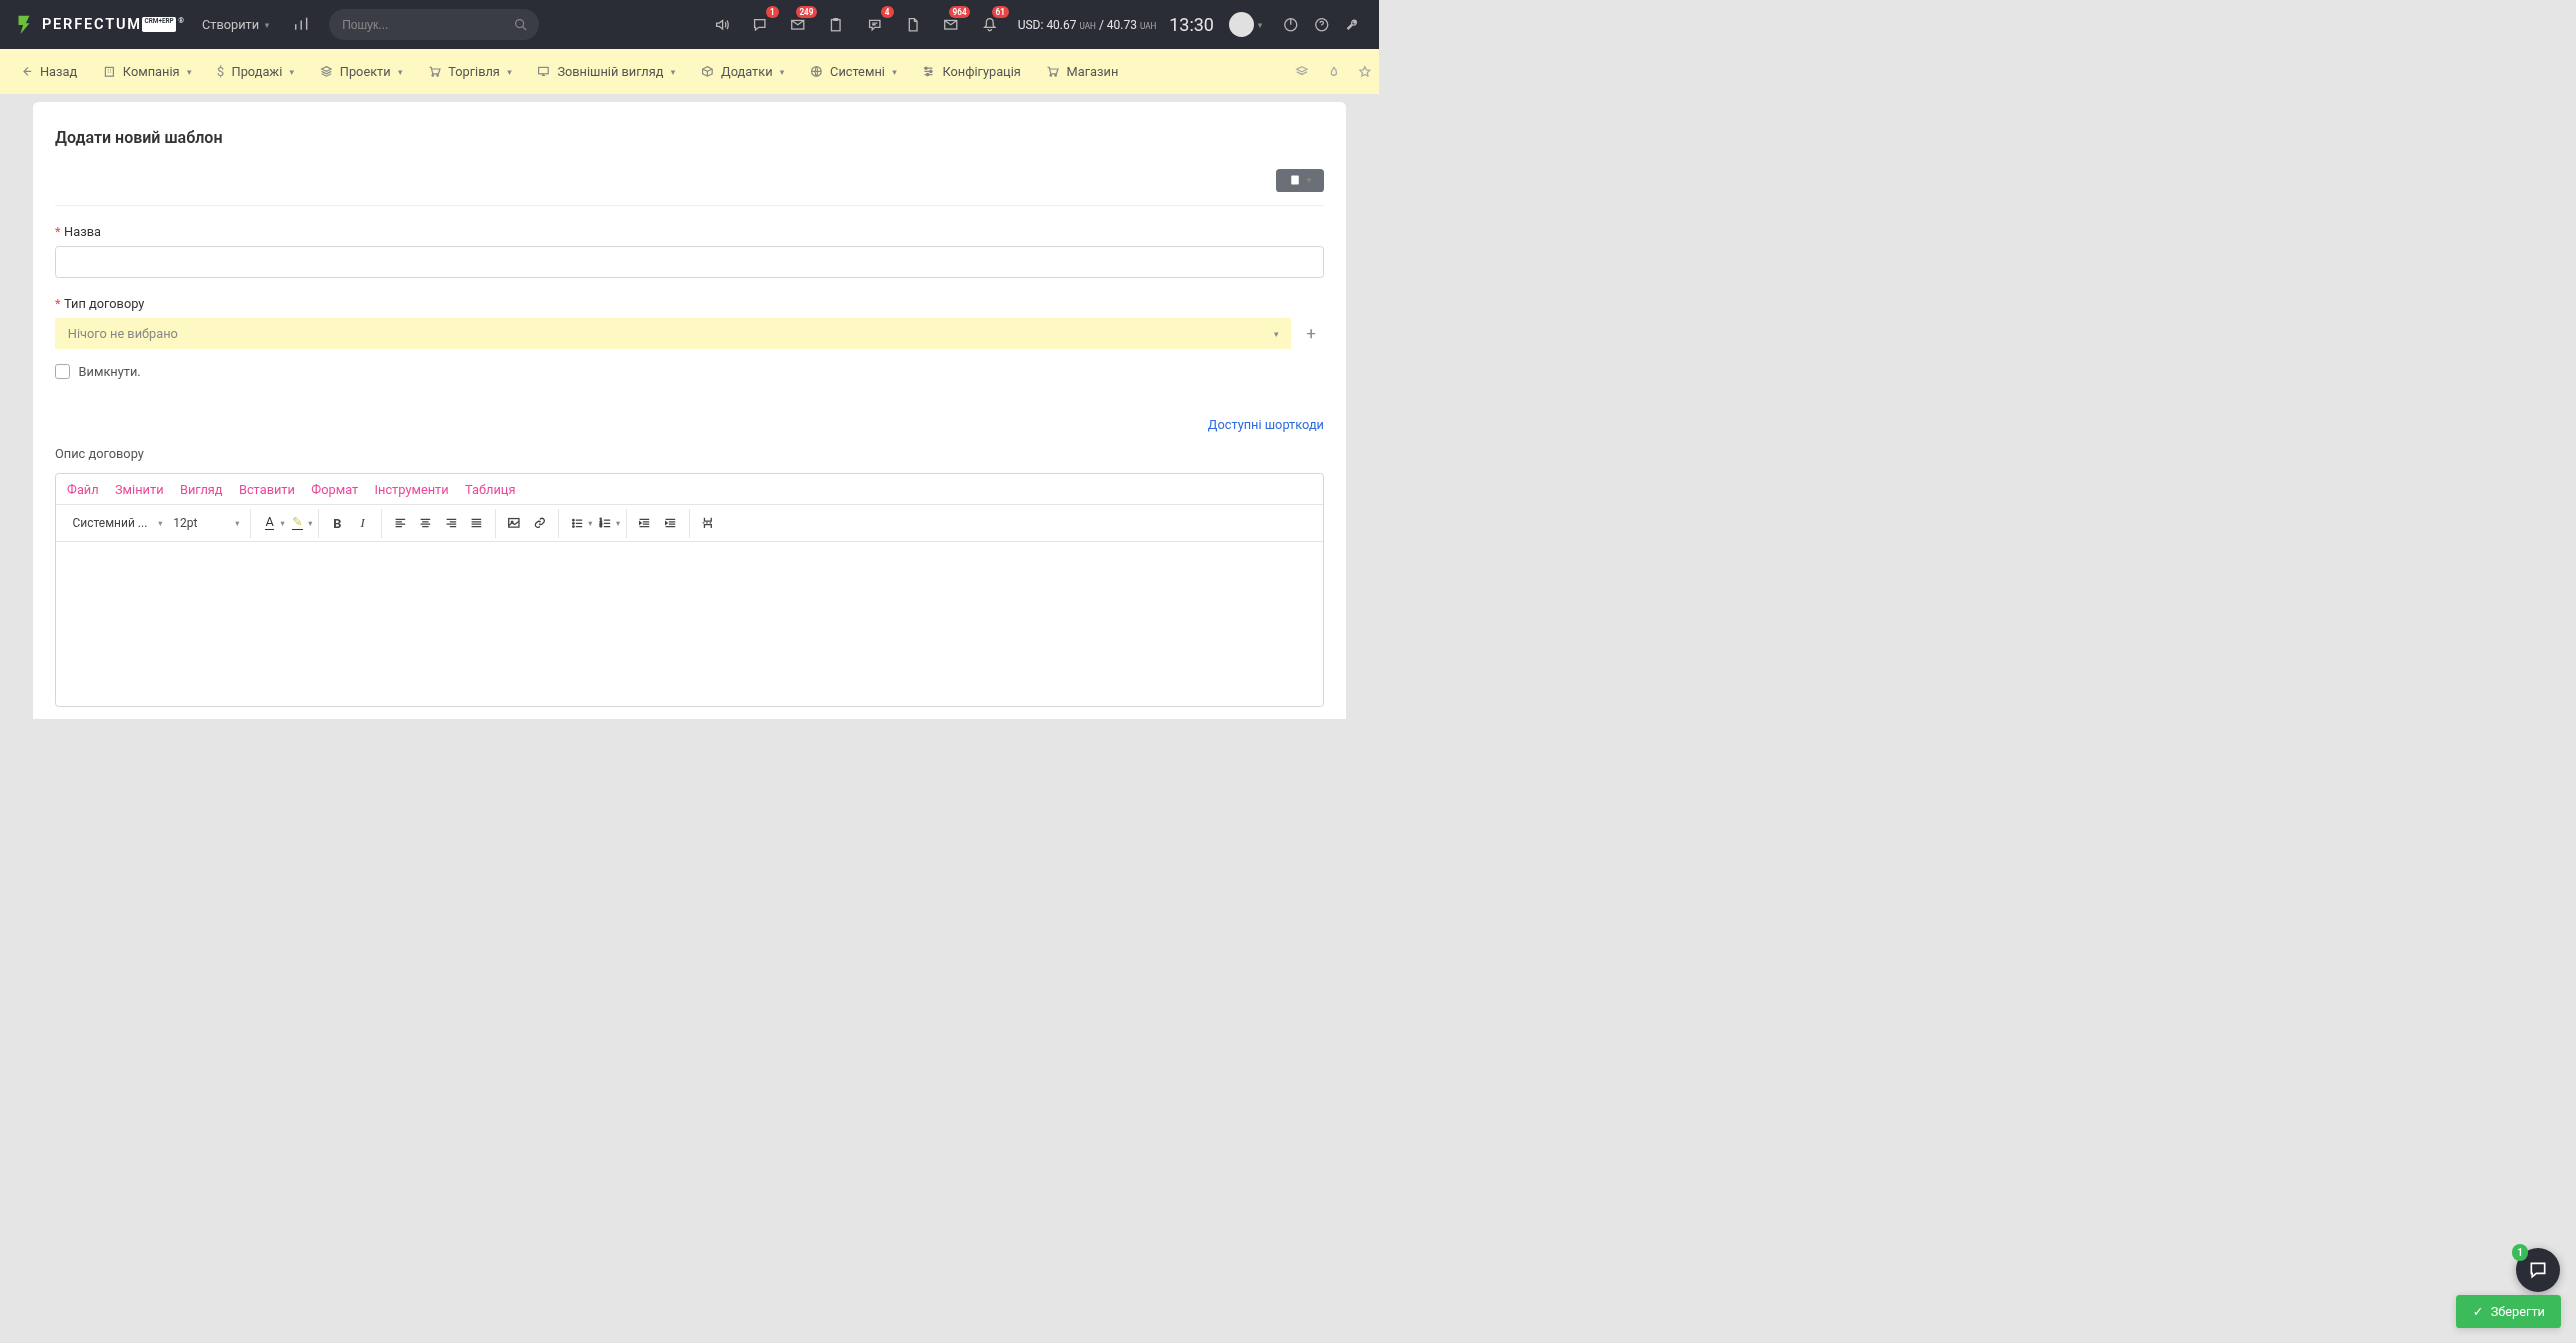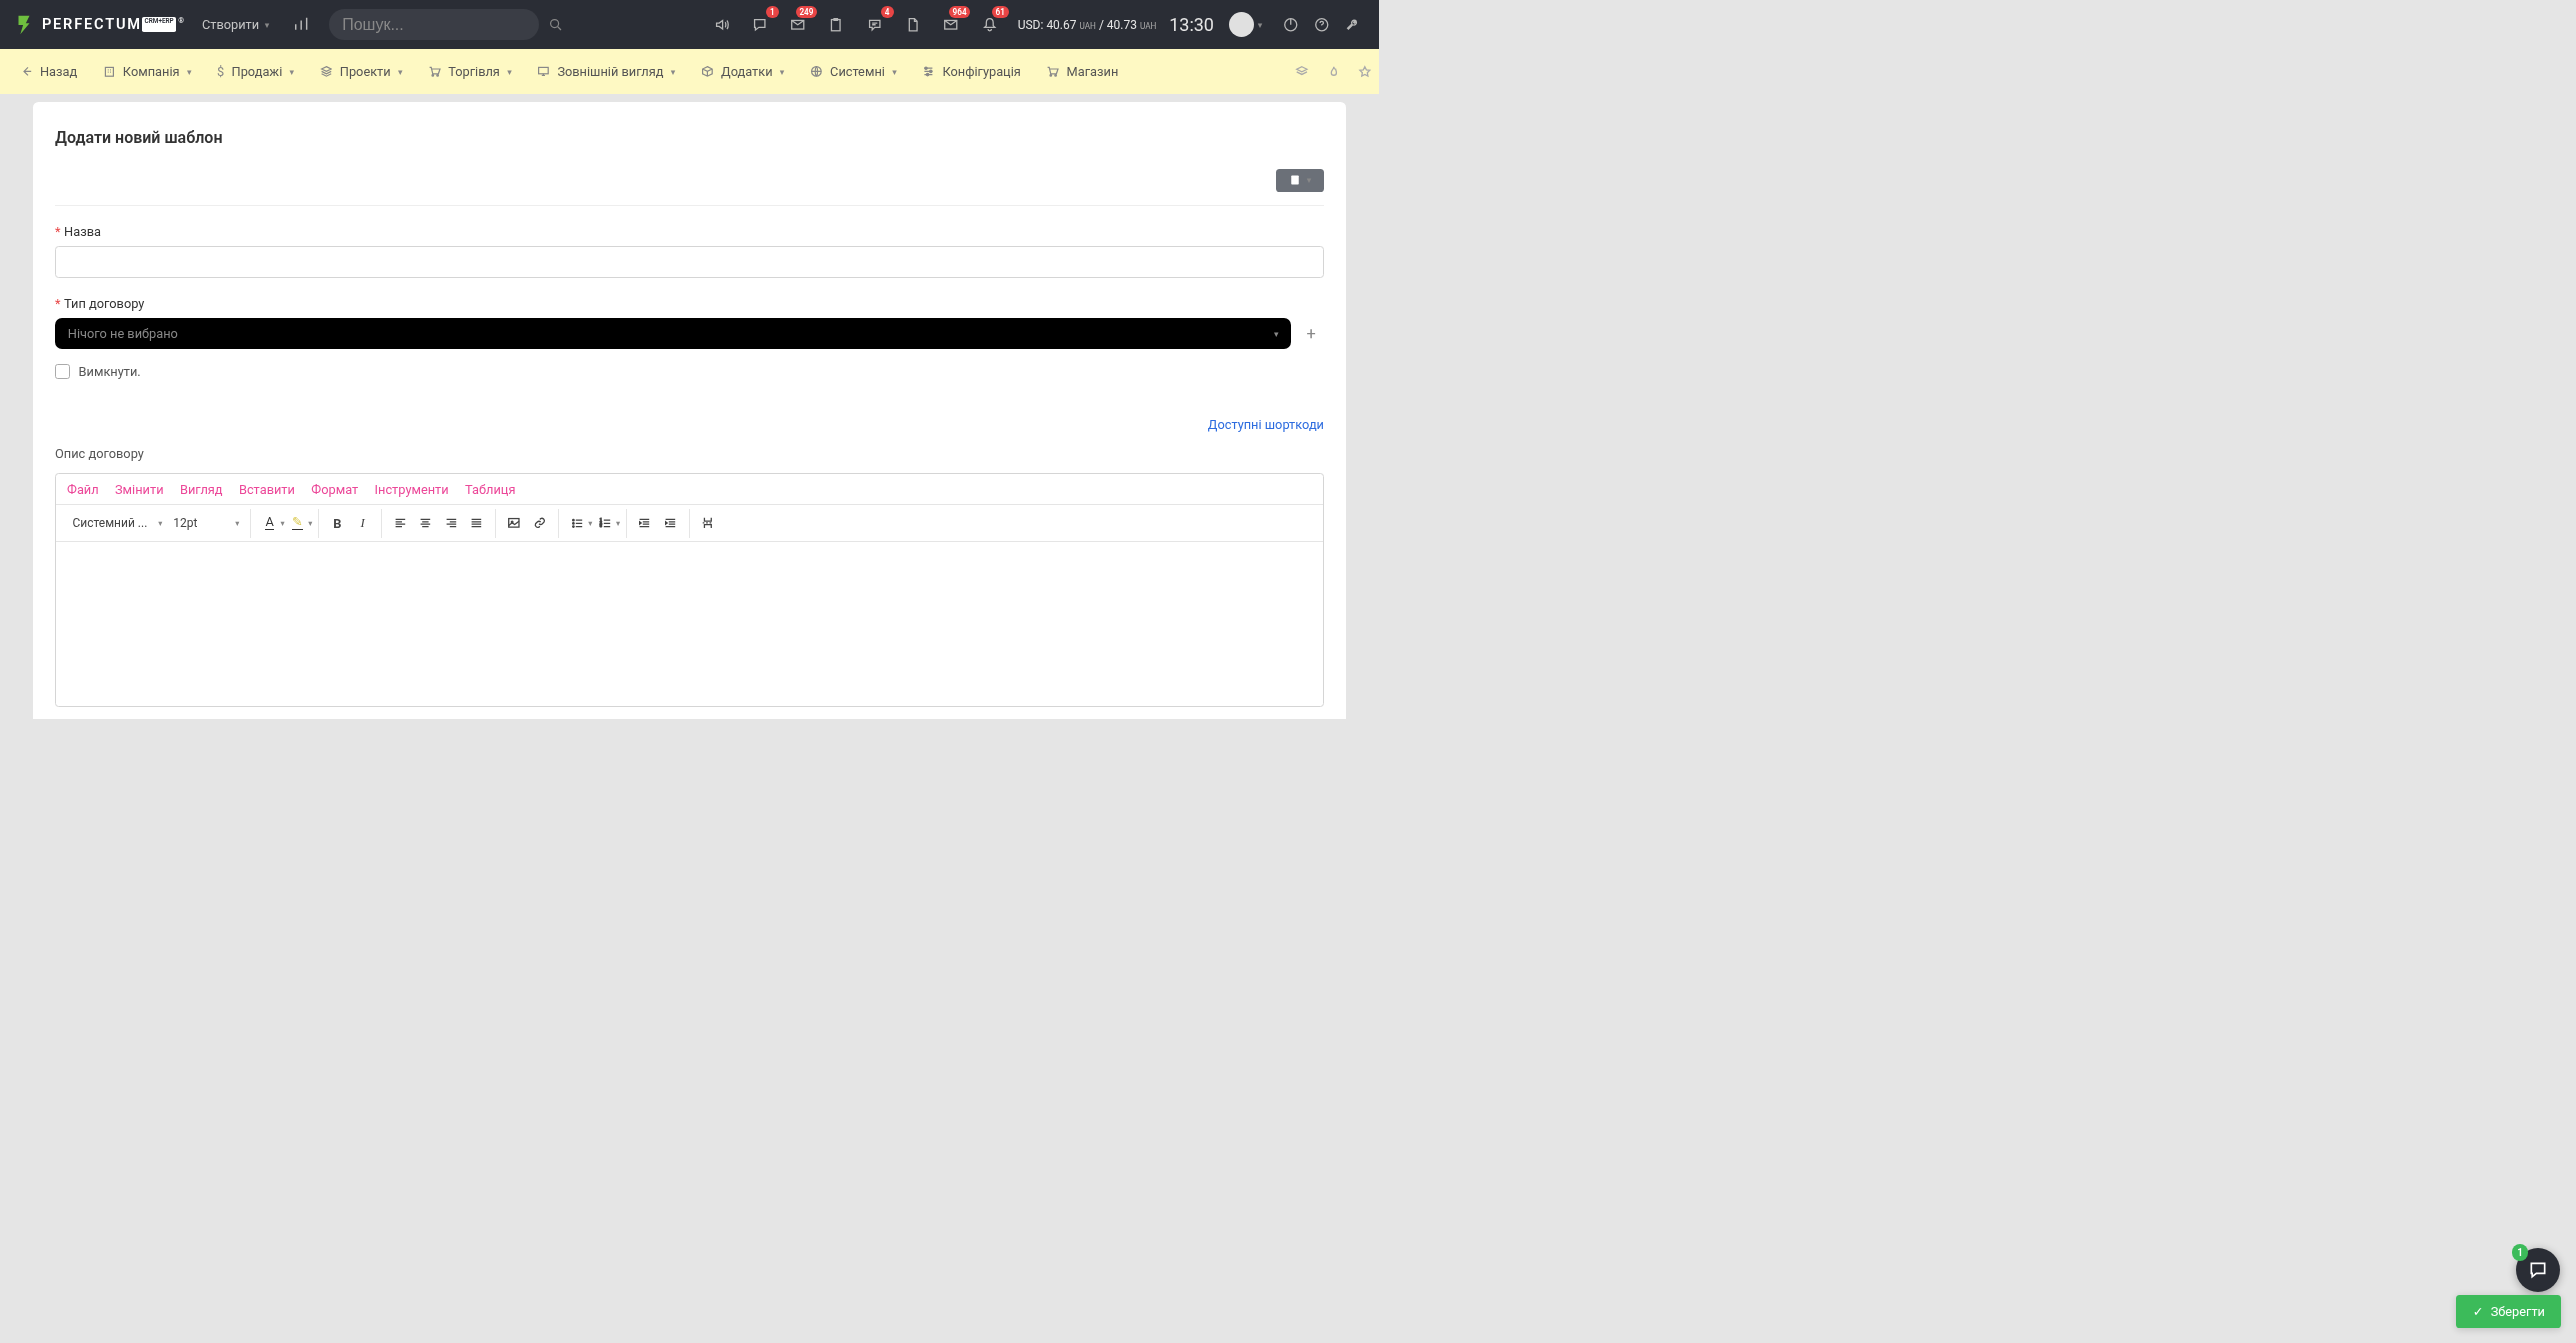--- a/index.html
+++ b/index.html
@@ -8,21 +8,21 @@
 .logo{display:flex;align-items:center;gap:3.6px}
 .logo-mark{width:25.5px;height:25.5px;display:flex;align-items:center;justify-content:center}
 .logo-text{display:flex;flex-direction:row;line-height:1;margin-left:1.8px}
 .logo-main{font-size:14.6px;font-weight:600;letter-spacing:1.8px}
 .logo-sub{font-size:6.4px;background:#fff;color:#2a2d35;padding:0.9px 2.7px;border-radius:1.8px;width:fit-content;font-weight:600}
 .logo-reg{font-size:7.3px;margin-left:-1.8px;margin-top:-7.3px}
 .create-btn{display:flex;align-items:center;gap:5.5px;margin-left:18px;color:#c5c5c5;font-size:12.8px;cursor:pointer}
 .top-icon{width:31px;height:31px;display:flex;align-items:center;justify-content:center;color:#b8b8b8;cursor:pointer;position:relative}
 .stats-icon{margin-left:16.4px}
 .search-box{background:#3a3d45;border-radius:18px;height:31px;width:210px;display:flex;align-items:center;padding:0 12.8px;margin-left:12.8px;position:relative}
-.search-input{background:transparent;border:none;color:#ffffff;font-size:16px;flex:1;outline:none}
+.search-input{background:transparent;border:none;color:#ffffff;font-size:12px;flex:1;outline:none}
 .search-input::placeholder{color:#888}
 .search-icon{color:#888}
 .top-spacer{flex:1}
 .top-icons-group{display:flex;align-items:center;gap:7.3px}
 .badge{position:absolute;top:-2.7px;right:-3.6px;background:#e84545;color:#fff;font-size:8.2px;font-weight:600;padding:0.9px 3.6px;border-radius:7.3px;min-width:12.8px;text-align:center}
 .currency{font-size:12px;color:#e5e5e5;margin:0 12.8px;white-space:nowrap}
 .currency-sub{font-size:8.2px;color:#aaa}
 .time{font-size:18px;color:#e5e5e5;margin-right:14.6px}
 .avatar{width:25.5px;height:25.5px;background:#e0e0e0;border-radius:50%;margin-right:3.6px}
 .chev-sm{font-size:9px;color:#888}
@@ -35,21 +35,21 @@
 .content{padding:7.3px 33px 22px;height:calc(719px - 95px);overflow-y:auto}
 .card{background:#fff;border-radius:5.5px;padding:25.5px 22px 55px;min-height:620px;position:relative}
 .card-title{font-size:16px;font-weight:600;color:#333;margin-bottom:22px}
 .card-head{display:flex;justify-content:flex-end;margin-bottom:12.8px}
 .pdf-btn{background:#6b7078;color:#fff;padding:5.5px 12.8px;border-radius:3.6px;font-size:12px;cursor:pointer;display:flex;align-items:center;gap:5.5px}
 .divider{border-top:0.9px solid #eee;margin-bottom:18px}
 .form-label{font-size:12.8px;color:#333;margin-bottom:7.3px;display:block}
 .req{color:#e84545;margin-right:3.6px}
 .text-input{width:100%;height:32px;border:0.9px solid #d5d5d5;border-radius:3.6px;padding:0 11px;font-size:12.8px;margin-bottom:18px;outline:none}
 .select-row{display:flex;gap:7.3px;align-items:stretch;margin-bottom:14.6px}
-.select-box{flex:1;background:#000000;border-radius:7px;height:31px;display:flex;align-items:center;padding:0 12.8px;color:#888;font-size:12.8px;justify-content:space-between;cursor:pointer}
+.select-box{flex:1;background:#fef9c3;border-radius:1px;height:31px;display:flex;align-items:center;padding:0 12.8px;color:#888;font-size:12.8px;justify-content:space-between;cursor:pointer}
 .add-btn{width:25.5px;display:flex;align-items:center;justify-content:center;color:#888;cursor:pointer;font-size:16.4px}
 .checkbox-row{display:flex;align-items:center;gap:9px;margin-bottom:36px}
 .checkbox{width:14.6px;height:14.6px;border:1.8px solid #aaa;border-radius:2.7px;cursor:pointer}
 .checkbox-label{font-size:12.8px;color:#555}
 .shortcodes-link{text-align:right;margin-bottom:12.8px}
 .shortcodes-link a{color:#2d6cdf;font-size:12.8px;text-decoration:none;cursor:pointer}
 .section-label{font-size:12.8px;color:#555;margin-bottom:12.8px}
 .editor{border:0.9px solid #d5d5d5;border-radius:3.6px}
 .editor-menu{display:flex;gap:16.4px;padding:7.3px 11px;border-bottom:0.9px solid #e5e5e5;font-size:12.8px;color:#ec4899}
 .editor-menu span{cursor:pointer}

